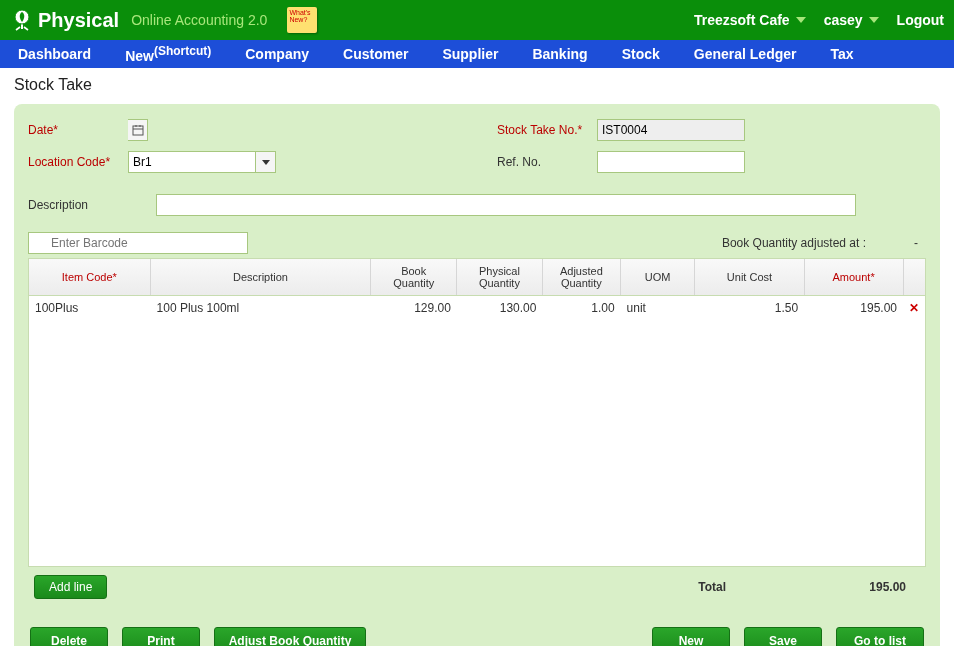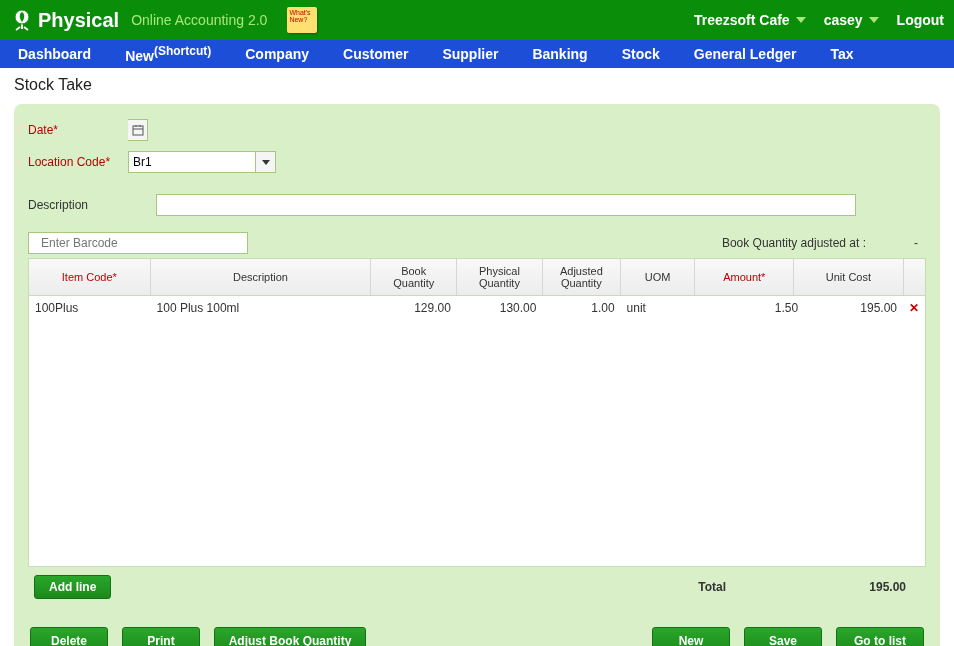--- a/index.html
+++ b/index.html
@@ -45,21 +45,21 @@
   .select-btn { width: 20px; height: 22px; border: 1px solid #a7c77f; border-left: none; background: #f5f5f5; display: flex; align-items: center; justify-content: center; cursor: pointer; }
   .chev-down { width: 0; height: 0; border-left: 4px solid transparent; border-right: 4px solid transparent; border-top: 5px solid #333; }
   .stock-no-input { width: 148px; background: #eee; }
   .ref-input { width: 148px; }
   .desc-row { display: flex; align-items: center; }
   .desc-label { width: 128px; font-size: 12px; color: #333; }
   .desc-input { flex: 1; max-width: 700px; height: 22px; border: 1px solid #a7c77f; background: #fff; padding: 2px 4px; }
   
   
   .barcode-row { display: flex; align-items: center; margin-top: 16px; margin-bottom: 4px; font-size: 12px; }
-  .barcode-input { width: 220px; height: 22px; border: 1px solid #a7c77f; background: #fff; padding: 2px 12px; font-size: 12px; color: #888; margin-right: 12px; }
+  .barcode-input { width: 220px; height: 22px; border: 1px solid #a7c77f; background: #fff; padding: 2px 22px; font-size: 12px; color: #888; margin-right: 12px; }
   .barcode-note { color: #333; }
   .bq-adj-label { margin-left: auto; margin-right: 40px; }
   .bq-adj-val { width: 20px; text-align: center; }
   
   
   .grid { background: #fff; border: 1px solid #c7dcb0; }
   .grid-head { display: flex; background: linear-gradient(#f9f9f9,#ececec); border-bottom: 1px solid #c7dcb0; }
   .gh { border-right: 1px solid #d6d6d6; padding: 4px 6px; font-size: 11px; color: #333; display: flex; flex-direction: column; justify-content: center; align-items: center; text-align: center; height: 36px; }
   .gh.req { color: #b00; }
   .col-code { width: 128px; }
@@ -73,21 +73,21 @@
   .col-del { width: 22px; border-right: none; }
   
   .grid-body { height: 270px; overflow: auto; }
   .grid-row { display: flex; height: 24px; align-items: center; }
   .gc { padding: 2px 6px; font-size: 12px; }
   .gc.num { text-align: right; }
   .delete-x { color: #c00; font-weight: bold; cursor: pointer; text-align: center; }
   
   
   .total-row { display: flex; align-items: center; padding: 8px 6px 6px; font-size: 12px; font-weight: bold; }
-  .add-line-btn { background: linear-gradient(#2aa62a,#1a8a1a); color: #fff; border: 1px solid #157015; border-radius: 3px; padding: 4px 14px; font-size: 12px; font-weight: bold; cursor: pointer; }
+  .add-line-btn { background: linear-gradient(#2aa62a,#1a8a1a); color: #fff; border: 1px solid #157015; border-radius: 3px; padding: 4px 14px; font-size: 12px; font-weight: normal; cursor: pointer; }
   .total-label { margin-left: auto; margin-right: 110px; }
   .total-val { width: 70px; text-align: right; margin-right: 14px; }
   
   
   .action-bar { display: flex; gap: 14px; margin-top: 22px; padding: 0 2px; }
   .btn { background: linear-gradient(#2aa62a,#1a8a1a); color: #fff; border: 1px solid #157015; border-radius: 3px; padding: 6px 0; font-size: 12px; font-weight: bold; cursor: pointer; text-align: center; }
   .btn-delete { width: 78px; }
   .btn-print { width: 78px; }
   .btn-adjust { width: 152px; }
   .spacer { flex: 1; }
@@ -160,20 +160,30 @@
         <div class="form-row">
           <span class="form-label req">Location Code*</span>
           <div class="select-wrap">
             <input class="form-input select-input" value="Br1" style="">
             <div class="select-btn">
                   <span class="chev-down"></span>
                 </div>
           </div>
         </div>
       </div>
+      <div class="form-col">
+        <div class="form-row">
+          <span class="form-label req">Stock Take No.*</span>
+          <input class="form-input stock-no-input" value="IST0004" style="">
+        </div>
+        <div class="form-row">
+          <span class="form-label norm">Ref. No.</span>
+          <input class="form-input ref-input" value="" style="">
+        </div>
+      </div>
     </div>
     <div class="desc-row">
       <span class="desc-label">Description</span>
       <input class="desc-input" value="" style="">
     </div>
 
     <div class="barcode-row">
       <input class="barcode-input" placeholder="Enter Barcode" style="">
       <span class="bq-adj-label">Book Quantity adjusted at :</span>
       <span class="bq-adj-val">-</span>
@@ -189,22 +199,22 @@
             </div>
         <div class="gh col-pq">
               <span>Physical</span>
               <span>Quantity</span>
             </div>
         <div class="gh col-aq">
               <span>Adjusted</span>
               <span>Quantity</span>
             </div>
         <div class="gh col-uom">UOM</div>
+        <div class="gh col-uc">Unit Cost</div>
         <div class="gh req col-amt">Amount*</div>
-        <div class="gh col-uc">Unit Cost</div>
         <div class="gh col-del"></div>
       </div>
       <div class="grid-body">
         <div class="grid-row">
           <div class="gc col-code">100Plus</div>
           <div class="gc col-desc">100 Plus 100ml</div>
           <div class="gc num col-bq">129.00</div>
           <div class="gc num col-pq">130.00</div>
           <div class="gc num col-aq">1.00</div>
           <div class="gc col-uom">unit</div>

